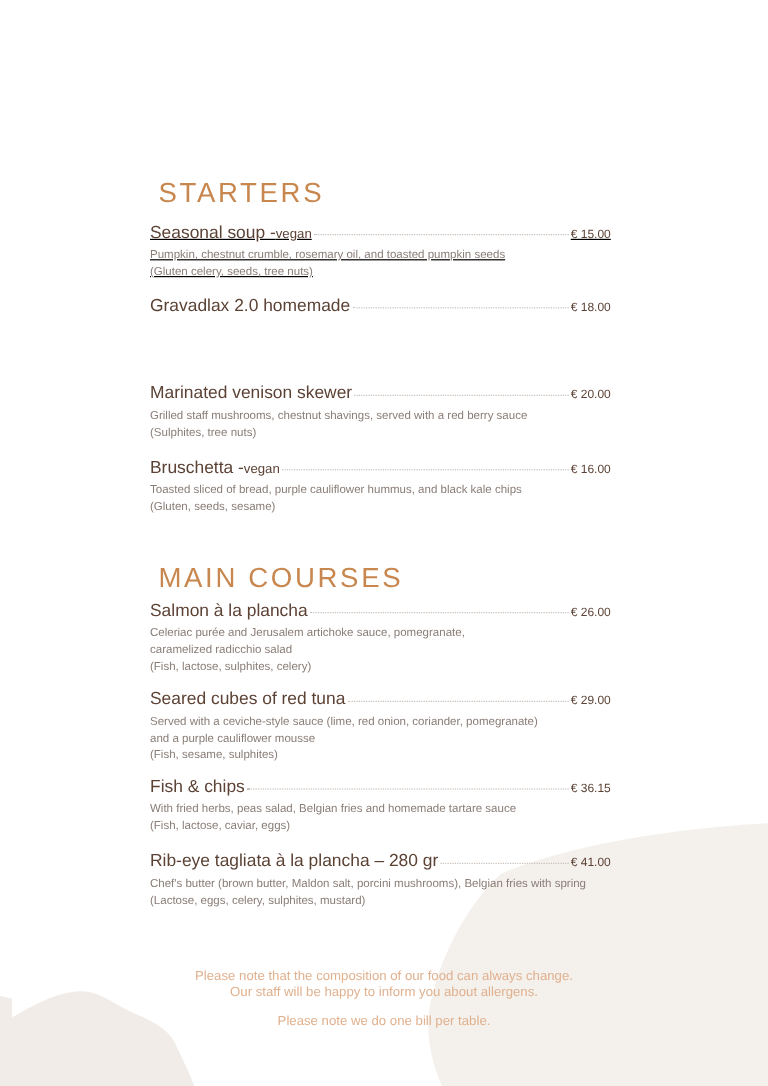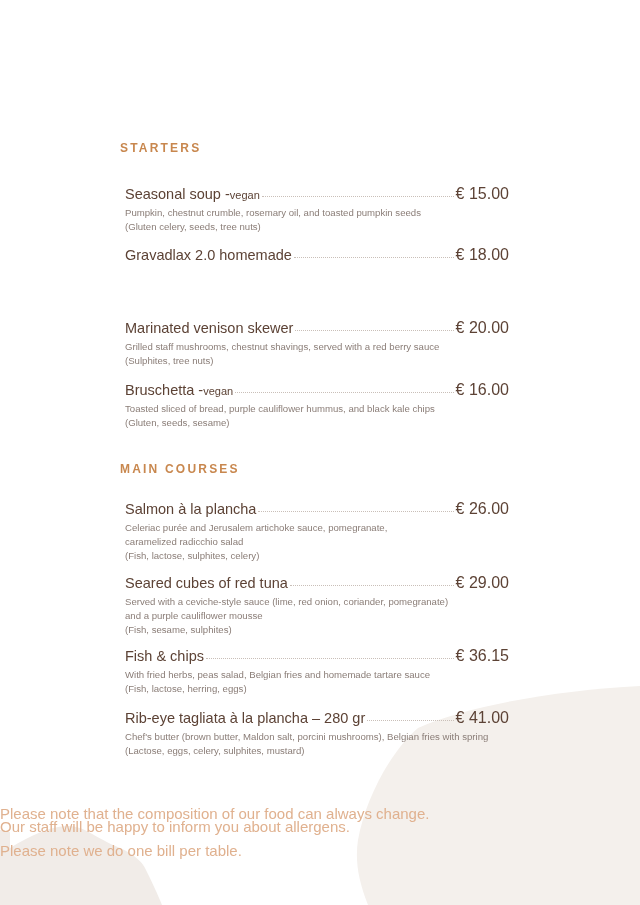--- a/index.html
+++ b/index.html
@@ -20,25 +20,25 @@
       width: 640px; height: 905px;
       z-index: 0;
     }
     .page {
       position: relative;
       z-index: 1;
     }
     .section-title {
       position: absolute;
       left: 116px;
-      font-size: 12px;
+      font-size: 23px;
       letter-spacing: 2.2px;
       color: #c8874e;
-      font-weight: bold;
-      margin: 4px;
+      font-weight: normal;
+      margin: 16px;
       line-height: 20px;
     }
     .item {
       position: absolute;
       left: 125px;
       width: 384px;
     }
     .item-head {
       display: flex;
       align-items: baseline;
@@ -56,60 +56,60 @@
     }
     .item-leader {
       flex: 1;
       border-bottom: 1px dotted #c9bfb8;
       margin: 0 2px 0 2px;
       height: 12px;
       position: relative;
       top: -2px;
     }
     .item-price {
-      font-size: 16px;
+      font-size: 10px;
       color: #5c4235;
       white-space: nowrap;
     }
     .item-desc {
       font-size: 9.6px;
       line-height: 14px;
       color: #8a7d77;
       margin-top: 1px;
     }
     .item-desc div {
       white-space: nowrap;
     }
     .footer {
       position: absolute;
       left: 0;
       width: 640px;
       top: 808px;
-      text-align: left;
-      font-size: 15px;
+      text-align: center;
+      font-size: 11px;
       line-height: 12.5px;
       color: #e0b18f;
     }
     .footer .gap {
       height: 12px;
     }
   </style>
 </head>
 <body>
 
 <svg class="bg-shapes" viewBox="0 0 640 905" xmlns="http://www.w3.org/2000/svg">
   <path d="M418 728 C470 705 560 690 640 686 L640 905 L368 905 C358 880 355 860 358 840 C365 800 390 752 418 728 Z" fill="#f4f0ec"></path>
   <path d="M0 830 L10 832 L10 848 C30 836 50 826 68 826 C85 826 95 838 120 848 C135 855 142 862 145 868 C152 882 158 895 162 905 L0 905 Z" fill="#f1ece8"></path>
 </svg>
 
 <div class="page">
 
   <h2 class="section-title" style="top:134px;">STARTERS</h2>
 
-  <div class="item" style="top:185px;">
+  <div class="item" style="top:185px;text-decoration:underline;">
     <div class="item-head">
       <span class="item-name">Seasonal soup - </span>
       <span class="item-tag">vegan</span>
       <span class="item-leader"></span>
       <span class="item-price">€ 15.00</span>
     </div>
     <div class="item-desc">
       <div>Pumpkin, chestnut crumble, rosemary oil, and toasted pumpkin seeds</div>
       <div>(Gluten celery, seeds, tree nuts)</div>
     </div>
@@ -177,21 +177,21 @@
   </div>
 
   <div class="item" style="top:647px;">
     <div class="item-head">
       <span class="item-name">Fish &amp; chips</span>
       <span class="item-leader"></span>
       <span class="item-price">€ 36.15</span>
     </div>
     <div class="item-desc">
       <div>With fried herbs, peas salad, Belgian fries and homemade tartare sauce</div>
-      <div>(Fish, lactose, herring, eggs)</div>
+      <div>(Fish, lactose, caviar, eggs)</div>
     </div>
   </div>
 
   <div class="item" style="top:709px;">
     <div class="item-head">
       <span class="item-name">Rib-eye tagliata à la plancha – 280 gr</span>
       <span class="item-leader"></span>
       <span class="item-price">€ 41.00</span>
     </div>
     <div class="item-desc">

